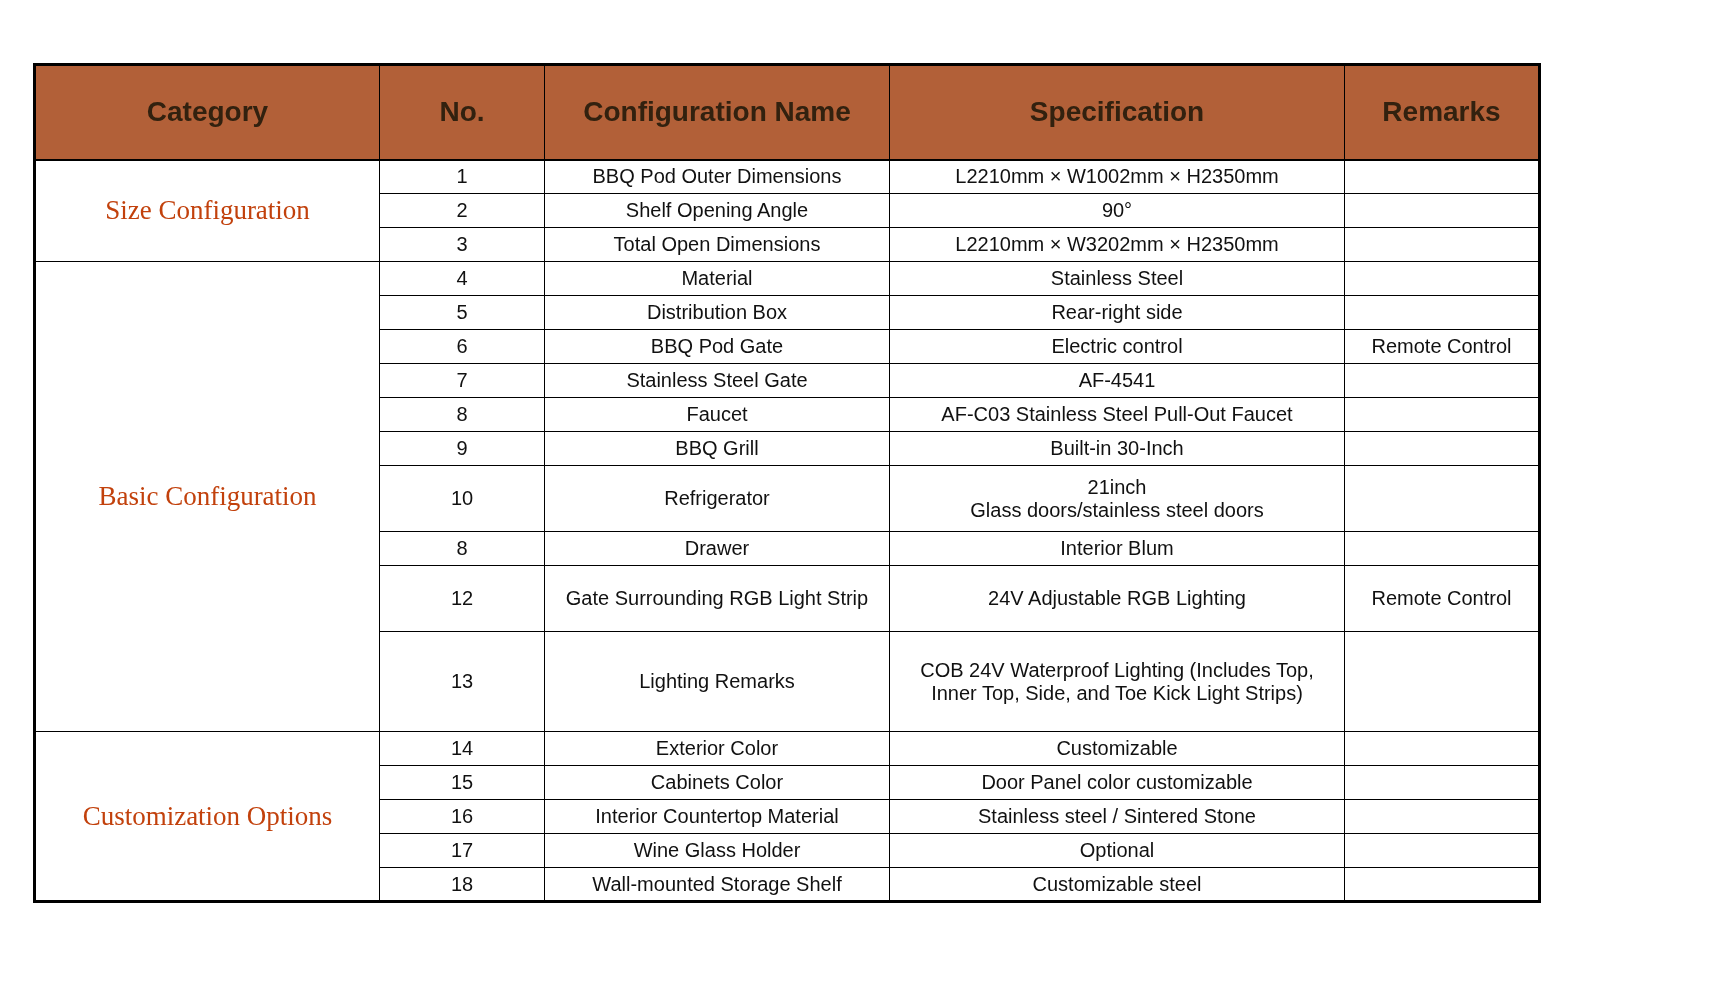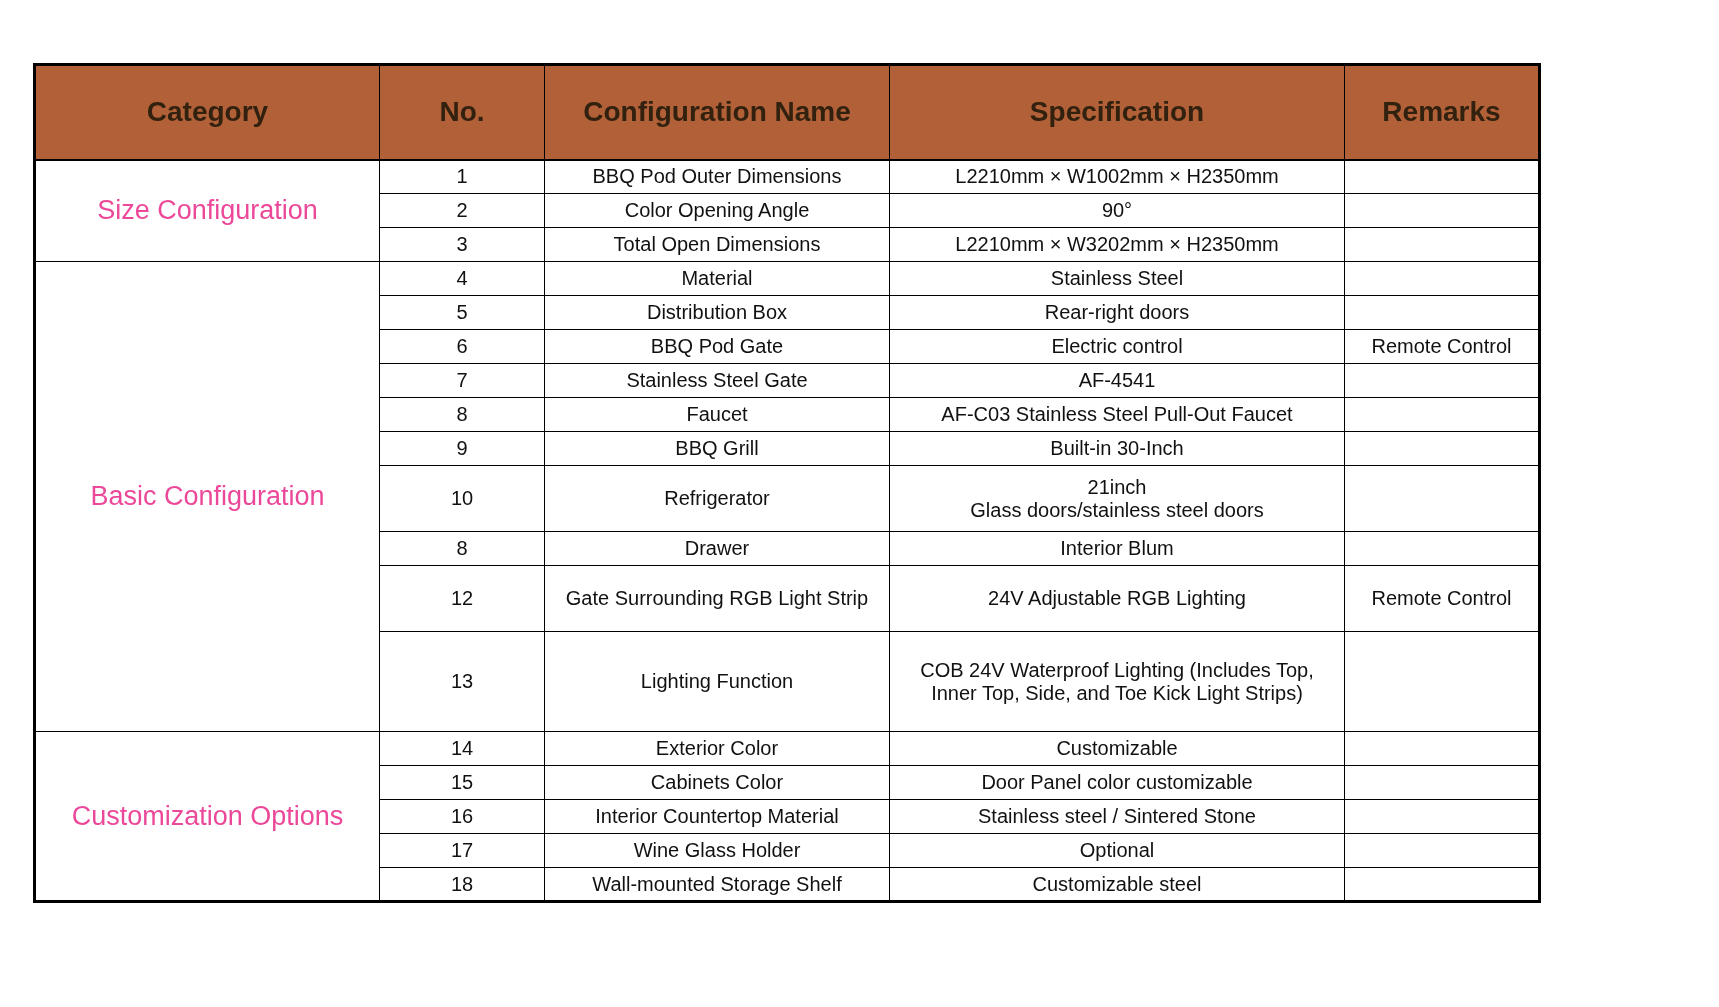--- a/index.html
+++ b/index.html
@@ -38,22 +38,23 @@
   .spec-table thead th {
     background: #b26038;
     color: #32210f;
     font-weight: bold;
     font-size: 28px;
     height: 95px;
     border-bottom: 2px solid #000000;
   }
   .spec-table td.cat {
     font-size: 27px;
-    color: #ec4899;
+    color: #c2410c;
     background: #ffffff;
+    font-family: Liberation Serif, serif;
   }
   .spec-table tbody td {
     font-size: 20px;
   }
   .spec-table tbody tr {
     height: 34px;
   }
   .spec-table tbody tr.h2 {
     height: 66px;
   }
@@ -92,42 +93,42 @@
 
       <tr>
         <td class="cat" rowspan="3">Size Configuration</td>
         <td>1</td>
         <td>BBQ Pod Outer Dimensions</td>
         <td>L2210mm × W1002mm × H2350mm</td>
         <td></td>
       </tr>
       <tr>
         <td>2</td>
-        <td>Color Opening Angle</td>
+        <td>Shelf Opening Angle</td>
         <td>90°</td>
         <td></td>
       </tr>
       <tr>
         <td>3</td>
         <td>Total Open Dimensions</td>
         <td>L2210mm × W3202mm × H2350mm</td>
         <td></td>
       </tr>
 
       <tr>
         <td class="cat" rowspan="10">Basic Configuration</td>
         <td>4</td>
         <td>Material</td>
         <td>Stainless Steel</td>
         <td></td>
       </tr>
       <tr>
         <td>5</td>
         <td>Distribution Box</td>
-        <td>Rear-right doors</td>
+        <td>Rear-right side</td>
         <td></td>
       </tr>
       <tr>
         <td>6</td>
         <td>BBQ Pod Gate</td>
         <td>Electric control</td>
         <td>Remote Control</td>
       </tr>
       <tr>
         <td>7</td>
@@ -161,21 +162,21 @@
         <td></td>
       </tr>
       <tr class="h2">
         <td>12</td>
         <td>Gate Surrounding RGB Light Strip</td>
         <td>24V Adjustable RGB Lighting</td>
         <td>Remote Control</td>
       </tr>
       <tr class="h3">
         <td>13</td>
-        <td>Lighting Function</td>
+        <td>Lighting Remarks</td>
         <td>COB 24V Waterproof Lighting (Includes Top,
 Inner Top, Side, and Toe Kick Light Strips)</td>
         <td></td>
       </tr>
 
       <tr>
         <td class="cat" rowspan="5">Customization Options</td>
         <td>14</td>
         <td>Exterior Color</td>
         <td>Customizable</td>

